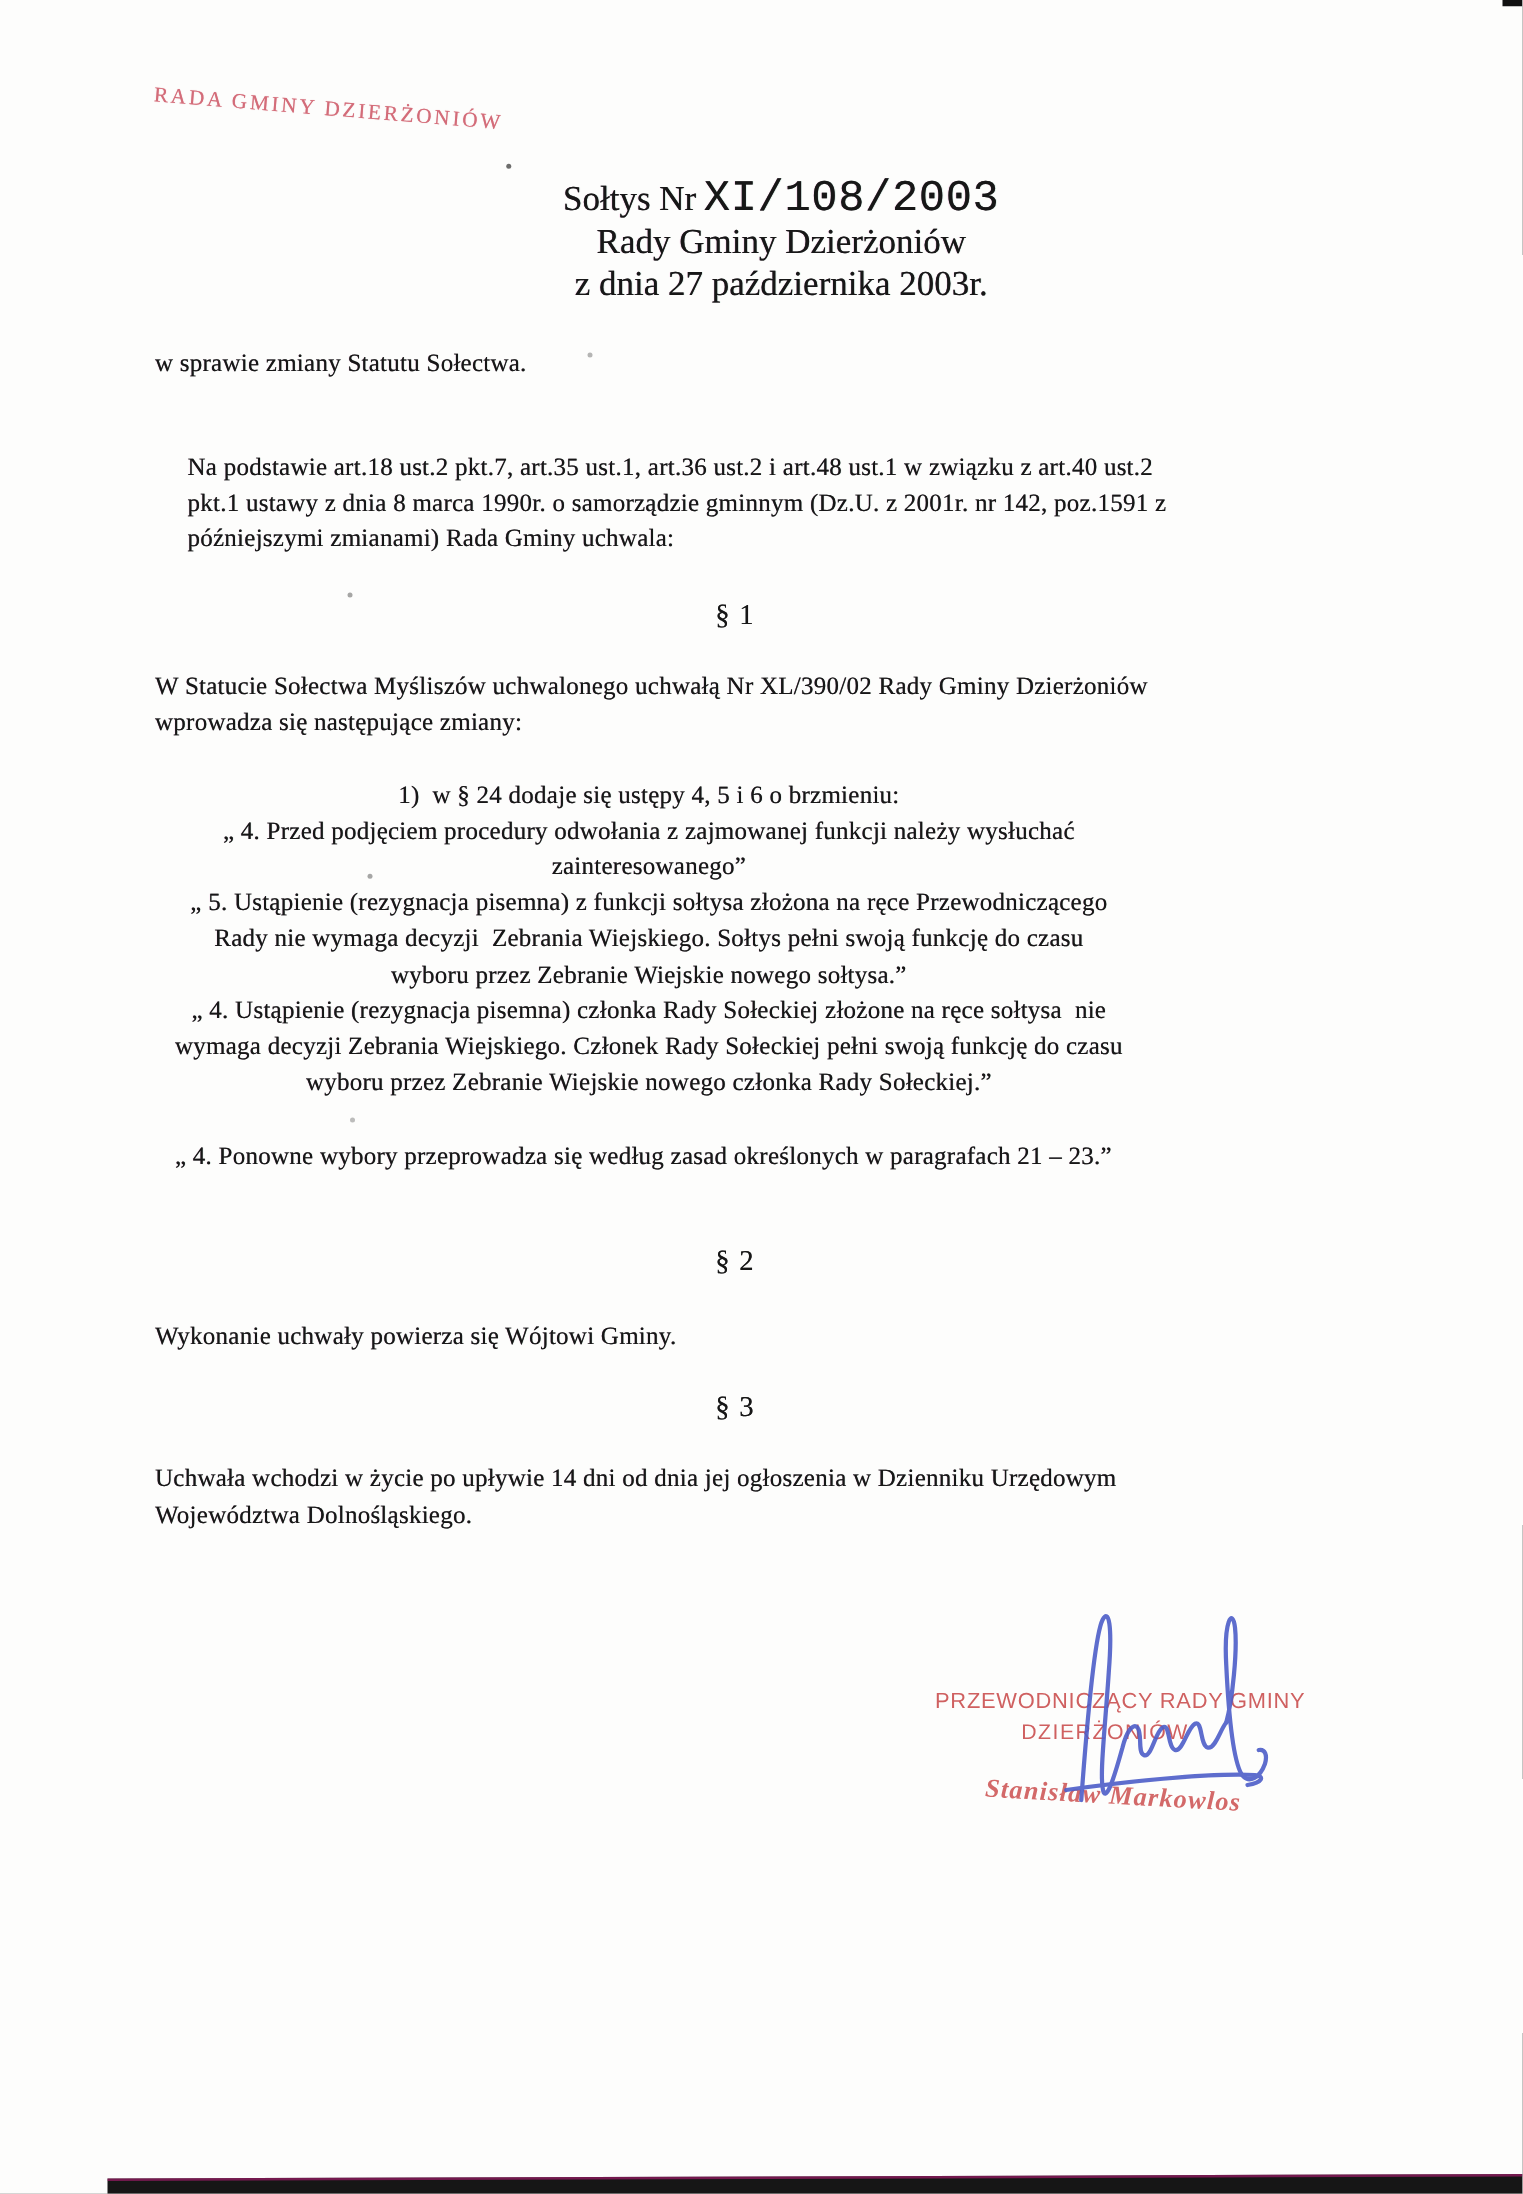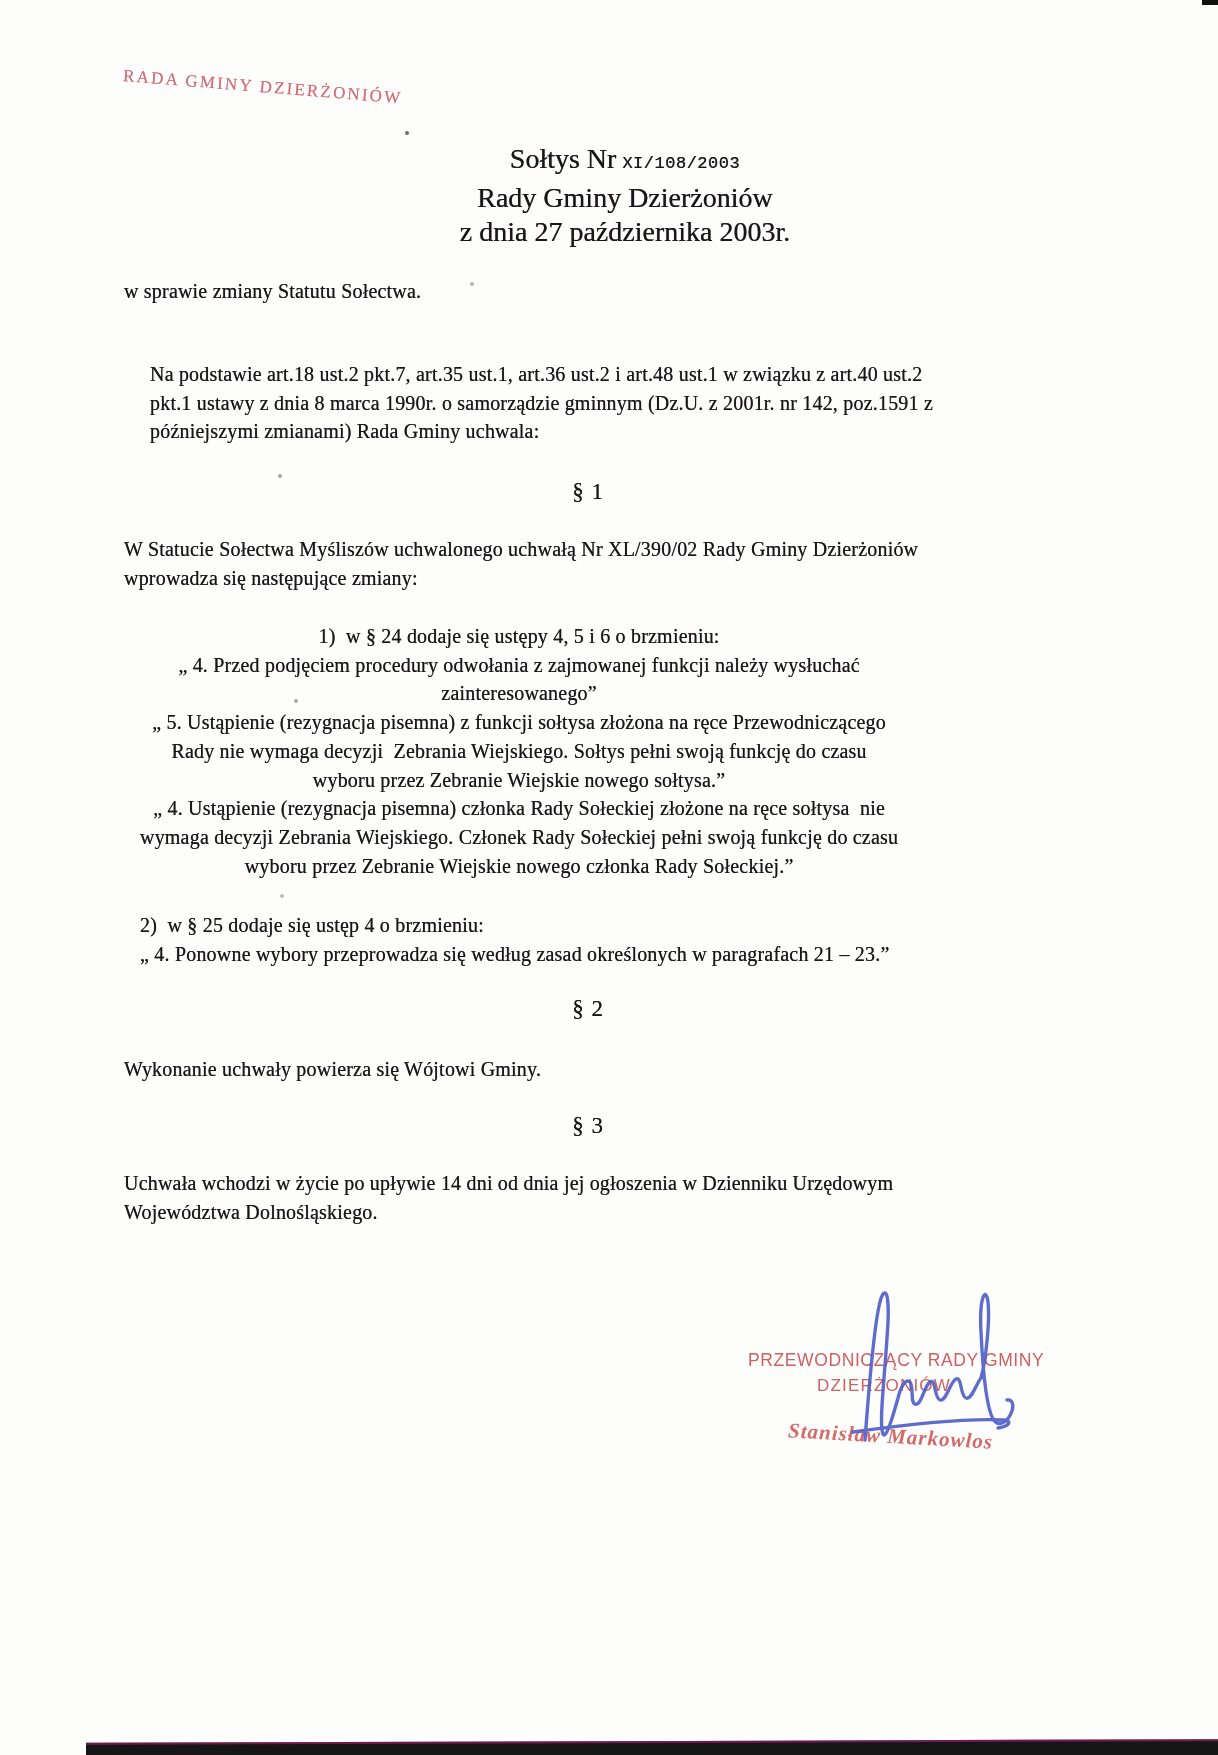--- a/index.html
+++ b/index.html
@@ -44,21 +44,21 @@
   
   .title-block {
     width: 1250px;
     top: 142px;
     font-size: 28px;
     line-height: 34px;
     text-shadow: 0.7px 0 rgba(0,130,90,0.12), -0.7px 0 rgba(210,0,140,0.12), 0 0 0.4px rgba(0,0,0,0.7);
   }
   .resolution-number {
     font-family: "Liberation Mono", "DejaVu Sans Mono", monospace;
-    font-size: 17px;
+    font-size: 35px;
     letter-spacing: 0.5px;
     margin-left: 6px;
   }
   .section-mark {
     width: 1176px;
     font-size: 23px;
     letter-spacing: 1px;
     text-shadow: 0 0 0.4px rgba(0,0,0,0.7);
   }
   
@@ -159,21 +159,20 @@
     <div class="line">zainteresowanego”</div>
     <div class="line">„ 5. Ustąpienie (rezygnacja pisemna) z funkcji sołtysa złożona na ręce Przewodniczącego</div>
     <div class="line">Rady nie wymaga decyzji  Zebrania Wiejskiego. Sołtys pełni swoją funkcję do czasu</div>
     <div class="line">wyboru przez Zebranie Wiejskie nowego sołtysa.”</div>
     <div class="line">„ 4. Ustąpienie (rezygnacja pisemna) członka Rady Sołeckiej złożone na ręce sołtysa  nie</div>
     <div class="line">wymaga decyzji Zebrania Wiejskiego. Członek Rady Sołeckiej pełni swoją funkcję do czasu</div>
     <div class="line">wyboru przez Zebranie Wiejskie nowego członka Rady Sołeckiej.”</div>
   </div>
 
   <div class="body-text" style="left:140px; top:911px;">
-    <div class="line">2)  w § 25 dodaje się ustęp 4 o brzmieniu:</div>
     <div class="line">„ 4. Ponowne wybory przeprowadza się według zasad określonych w paragrafach 21 – 23.”</div>
   </div>
 
   <div class="centered-block section-mark" style="top:996px;">§ 2</div>
 
   <div class="body-text" style="left:124px; top:1055px;">Wykonanie uchwały powierza się Wójtowi Gminy.</div>
 
   <div class="centered-block section-mark" style="top:1113px;">§ 3</div>
 
   <div class="body-text" style="left:124px; top:1169px;">

